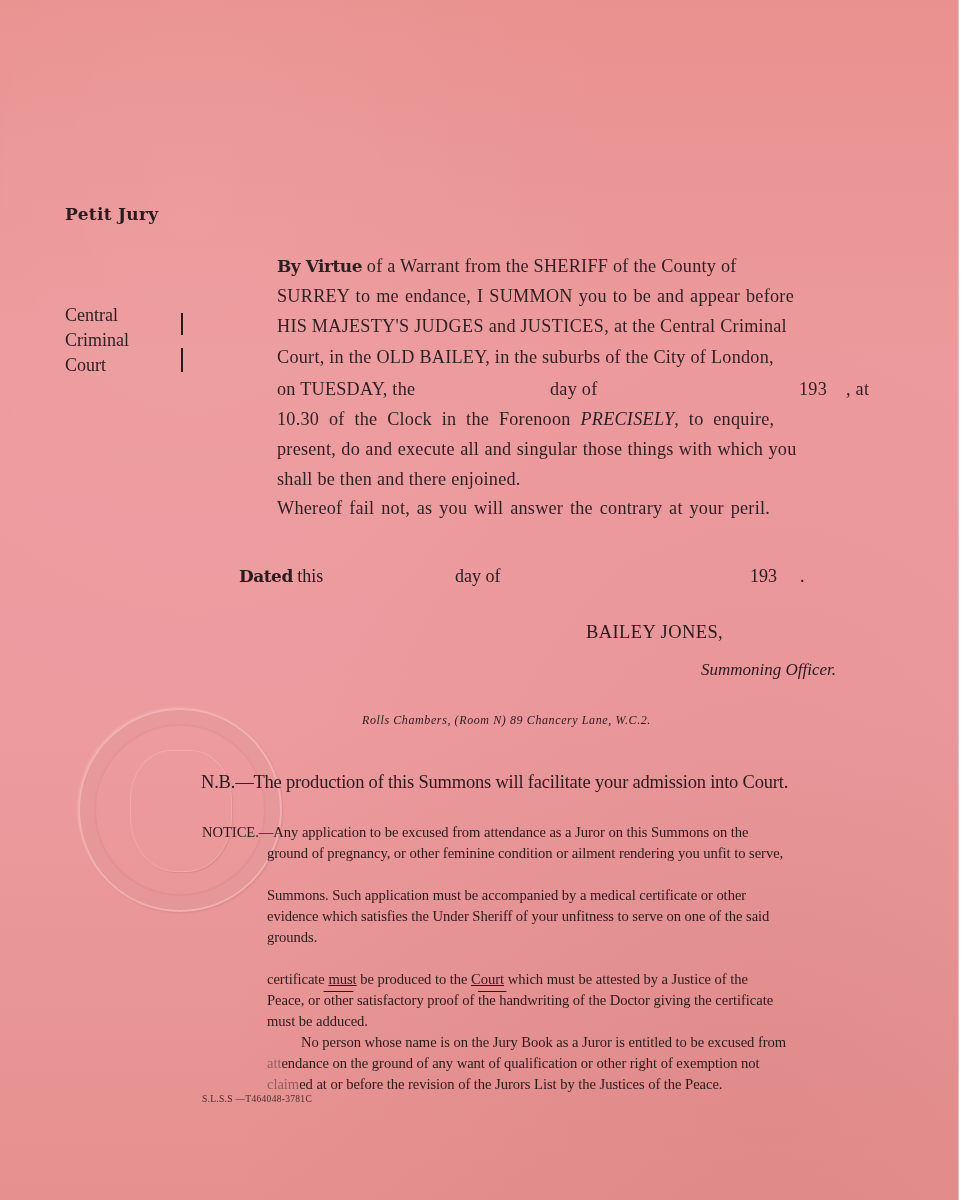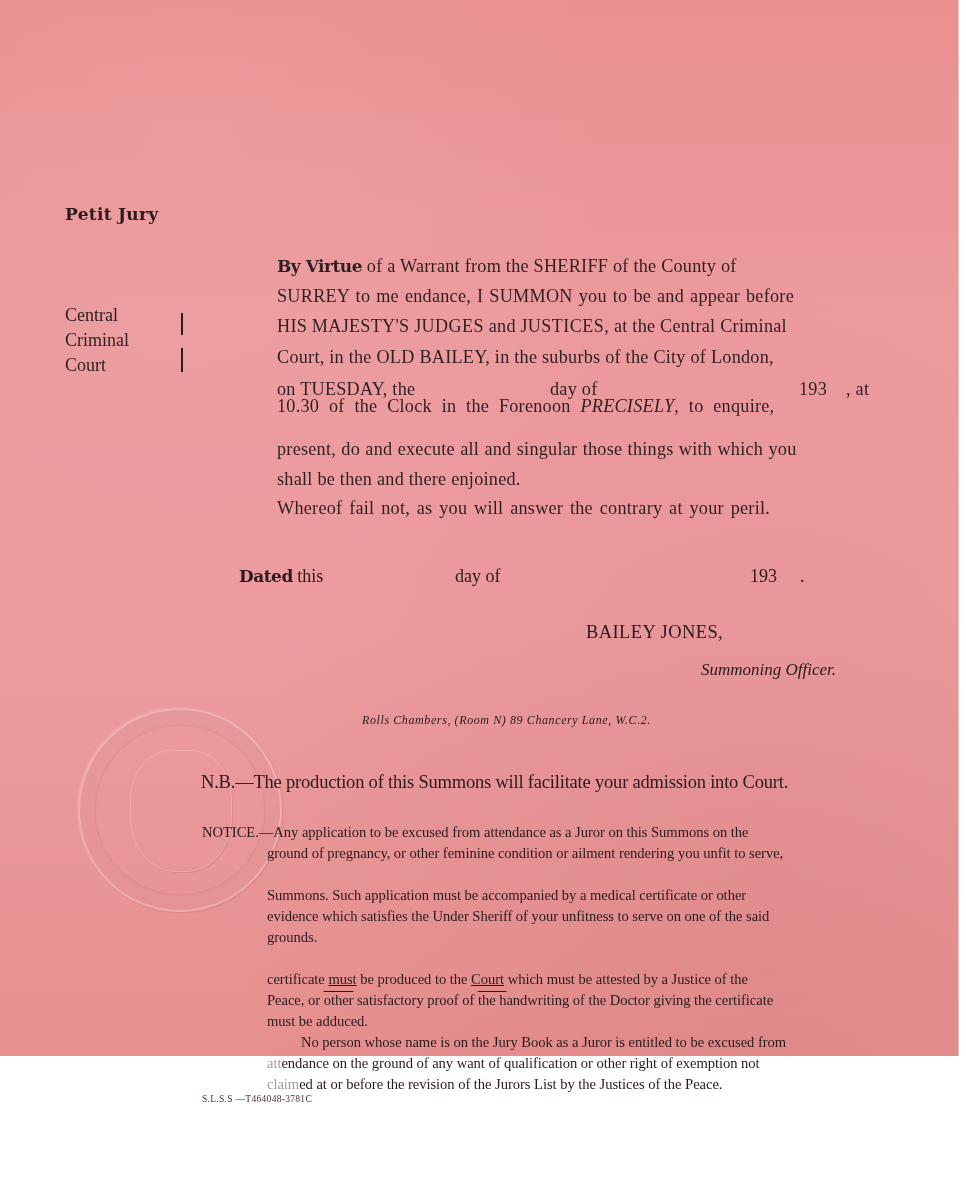--- a/index.html
+++ b/index.html
@@ -3,21 +3,21 @@
 <meta charset="utf-8">
 <style>
   html, body { margin:0; padding:0; }
   body {
     width:966px; height:1200px; position:relative; overflow:hidden;
     background:#ffffff;
     font-family:"Liberation Serif","DejaVu Serif",serif;
     color:#2a1a1c;
   }
   .paper {
-    position:absolute; left:0; top:0; width:958px; height:1056px;
+    position:absolute; left:0; top:0; width:958px; height:1200px;
     background:
       radial-gradient(ellipse at 20% 15%, rgba(255,255,255,0.06), rgba(0,0,0,0) 40%),
       radial-gradient(ellipse at 80% 90%, rgba(160,70,70,0.10), rgba(0,0,0,0) 50%),
       linear-gradient(180deg, #e9918f 0%, #ec9a9d 30%, #ec9b9f 60%, #e6918f 100%);
     box-shadow: 1px 0 0 rgba(200,130,130,0.5);
   }
   .abs { position:absolute; white-space:nowrap; }
   .petit { left:65px; top:204px; font-family:"DejaVu Serif",serif; font-weight:bold; font-size:17px; letter-spacing:0.3px; color:#2a1c1e; }
   .court { left:65px; font-size:18px; color:#2e2022; }
   .bracket { position:absolute; left:181px; width:1.5px; background:#2a1a1c; }
@@ -70,21 +70,21 @@
   </div>
   <div class="abs body-line" style="top:347px">Court, in the OLD BAILEY, in the suburbs of the City of London,</div>
 
   <div class="abs body-line" style="top:379px">
     <span>on TUESDAY, the</span>
   </div>
   <div class="abs body-line" style="top:379px; left:550px">day of</div>
   <div class="abs body-line" style="top:379px; left:799px">193</div>
   <div class="abs body-line" style="top:379px; left:846px">, at</div>
 
-  <div class="abs body-line" style="top:396px; word-spacing:5px">
+  <div class="abs body-line" style="top:409px; word-spacing:5px">
     <span>10.30 of the Clock in the Forenoon </span><span class="it">PRECISELY</span><span>, to enquire,</span>
   </div>
   <div class="abs body-line" style="top:439px; word-spacing:0.5px">present, do and execute all and singular those things with which you</div>
   <div class="abs body-line" style="top:469px">shall be then and there enjoined.</div>
   <div class="abs body-line" style="top:498px; word-spacing:2px">Whereof fail not, as you will answer the contrary at your peril.</div>
 
   <div class="abs dated" style="left:239px">
     <span class="blackletter">Dated</span>
     <span>this</span>
   </div>

